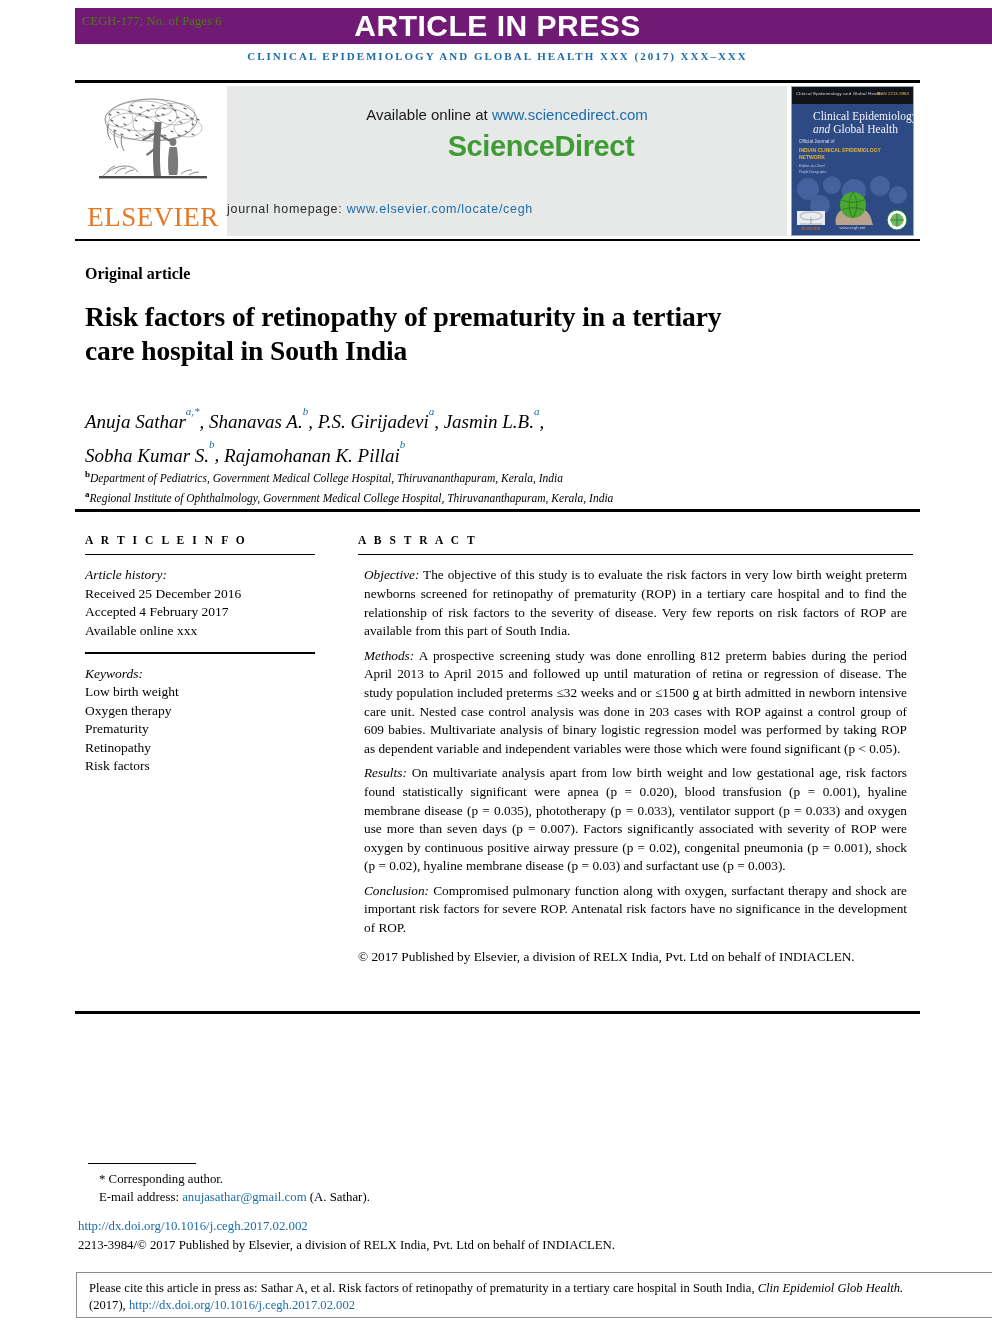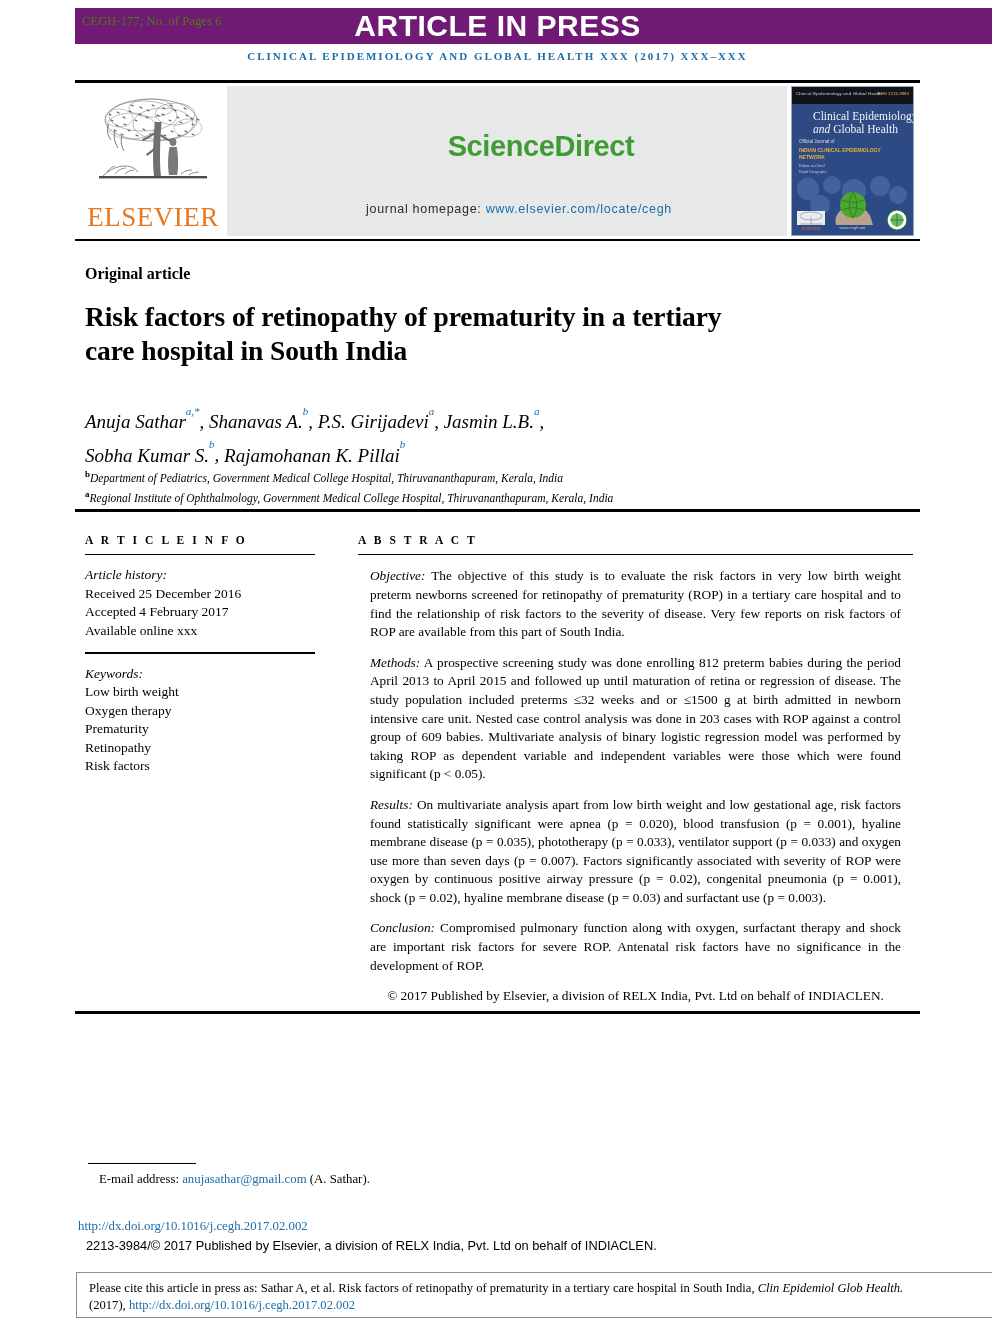--- a/index.html
+++ b/index.html
@@ -122,21 +122,20 @@
     font-weight: bold;
     font-size: 29px;
     letter-spacing: -0.4px;
   }
   .sd-logo .sd-a { color: #3f9c35; }
   .sd-logo .sd-b { color: #3f9c35; }
   .sd-home {
     position: absolute;
     left: 0; top: 116px;
     width: 584px;
-    text-align: center;
     font-family: "Liberation Sans", sans-serif;
     font-size: 12.5px;
     letter-spacing: 0.7px;
     color: #2b2b2b;
   }
   .sd-home .lnk { color: #1b6ca8; }
 
   
   .cover {
     position: absolute;
@@ -276,25 +275,25 @@
   }
   .kw-block .hd { font-style: italic; }
 
   .abs-body {
     margin-top: 11px;
     font-family: "Liberation Serif", serif;
     font-size: 13.3px;
     line-height: 18.6px;
     text-align: justify;
   }
-  .abs-body p { margin: 12px; }
+  .abs-body p { margin: 6px; }
   .abs-body .lbl { font-style: italic; }
   .abs-copy {
     margin-top: 10px;
-    text-align: center;
+    text-align: left;
     font-family: "Liberation Serif", serif;
     font-size: 13.3px;
     line-height: 18.6px;
   }
   .rule-abs-bot {
     position: absolute;
     left: 75px; top: 1011px;
     width: 845px; height: 3px;
     background: #000000;
   }
@@ -318,23 +317,23 @@
   .foot .lnk { color: #1b6ca8; }
   .doi-line {
     position: absolute;
     left: 78px; top: 1219px;
     font-family: "Liberation Serif", serif;
     font-size: 12.8px;
     color: #1b6ca8;
   }
   .issn-line {
     position: absolute;
-    left: 86px; top: 1238px;
+    left: 78px; top: 1238px;
     width: 840px;
-    font-family: Liberation Sans, sans-serif;
+    font-family: Liberation Serif, serif;
     font-size: 12.8px;
   }
 
   
   .cite-box {
     position: absolute;
     left: 76px; top: 1272px;
     width: 987px; height: 46px;
     border: 1px solid #8c8c8c;
     background: #ffffff;
@@ -414,20 +413,23 @@
               <path d="M14 82c2-3 5-5 8-6M22 84c3-4 7-6 11-6M32 84c3-3 6-4 9-4"></path>
               <path d="M88 84c3-3 7-4 11-4M96 85c3-2 6-3 10-3"></path>
             </g>
           </g>
         </svg>
       </div>
       <div class="elsevier-word">ELSEVIER</div>
     </div>
 
     <div class="sd-box">
+      <div class="sd-avail">
+        <span>Available online at </span><span class="lnk">www.sciencedirect.com</span>
+      </div>
       <div class="sd-logo">
         <span class="sd-a">Science</span><span class="sd-b">Direct</span>
       </div>
       <div class="sd-home">
         <span>journal homepage: </span><span class="lnk">www.elsevier.com/locate/cegh</span>
       </div>
     </div>
 
     <div class="cover">
       <div class="cover-orange"></div>
@@ -533,20 +535,21 @@
       <p><span class="lbl">Results:</span><span> On multivariate analysis apart from low birth weight and low gestational age, risk factors found statistically significant were apnea (p = 0.020), blood transfusion (p = 0.001), hyaline membrane disease (p = 0.035), phototherapy (p = 0.033), ventilator support (p = 0.033) and oxygen use more than seven days (p = 0.007). Factors significantly associated with severity of ROP were oxygen by continuous positive airway pressure (p = 0.02), congenital pneumonia (p = 0.001), shock (p = 0.02), hyaline membrane disease (p = 0.03) and surfactant use (p = 0.003).</span></p>
       <p><span class="lbl">Conclusion:</span><span> Compromised pulmonary function along with oxygen, surfactant therapy and shock are important risk factors for severe ROP. Antenatal risk factors have no significance in the development of ROP.</span></p>
     </div>
     <div class="abs-copy">© 2017 Published by Elsevier, a division of RELX India, Pvt. Ltd on behalf of INDIACLEN.</div>
   </div>
 
   <div class="rule-abs-bot"></div>
 
   <div class="foot-rule"></div>
   <div class="foot">
+    <div class="ind">* Corresponding author.</div>
     <div class="ind"><span>E-mail address: </span><span class="lnk">anujasathar@gmail.com</span><span> (A. Sathar).</span></div>
   </div>
   <div class="doi-line">http://dx.doi.org/10.1016/j.cegh.2017.02.002</div>
   <div class="issn-line">2213-3984/© 2017 Published by Elsevier, a division of RELX India, Pvt. Ltd on behalf of INDIACLEN.</div>
 
   <div class="cite-box">
     <div class="cite-text"><span>Please cite this article in press as: Sathar A, et al. Risk factors of retinopathy of prematurity in a tertiary care hospital in South India, </span><span class="it">Clin Epidemiol Glob Health.</span><span> (2017), </span><span class="lnk">http://dx.doi.org/10.1016/j.cegh.2017.02.002</span></div>
   </div>
 
 </div>

